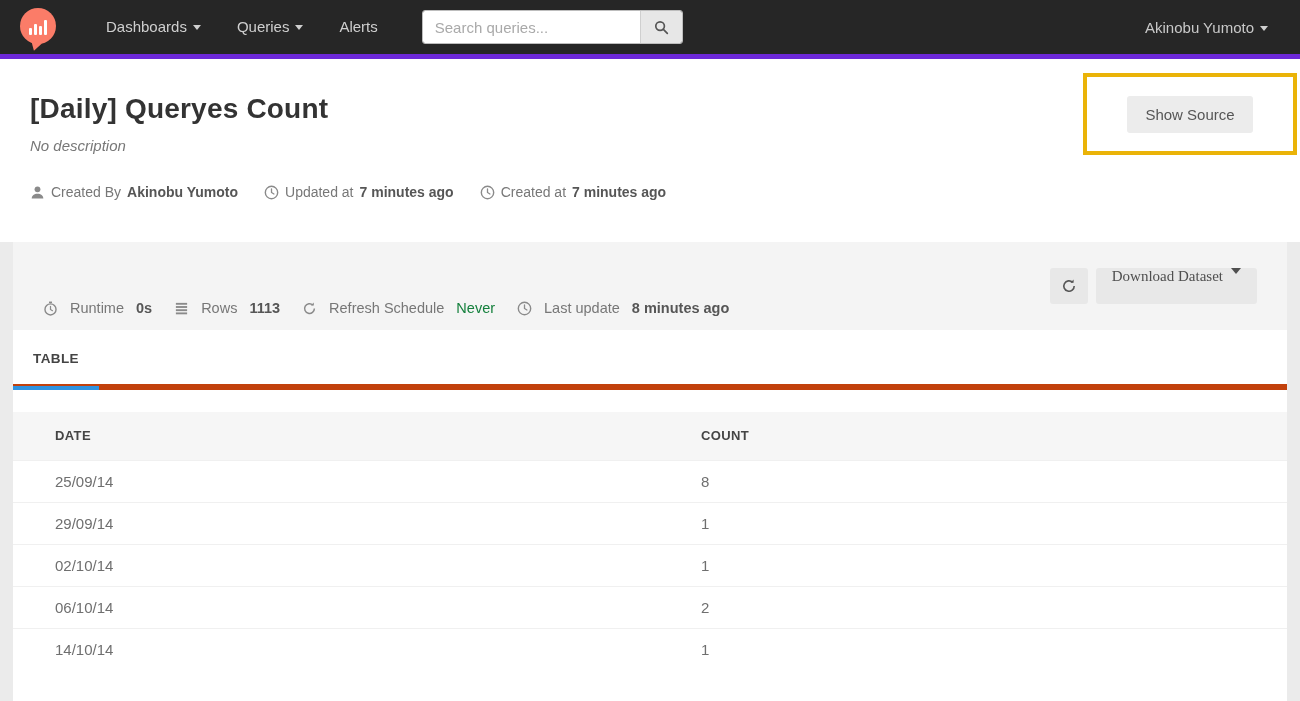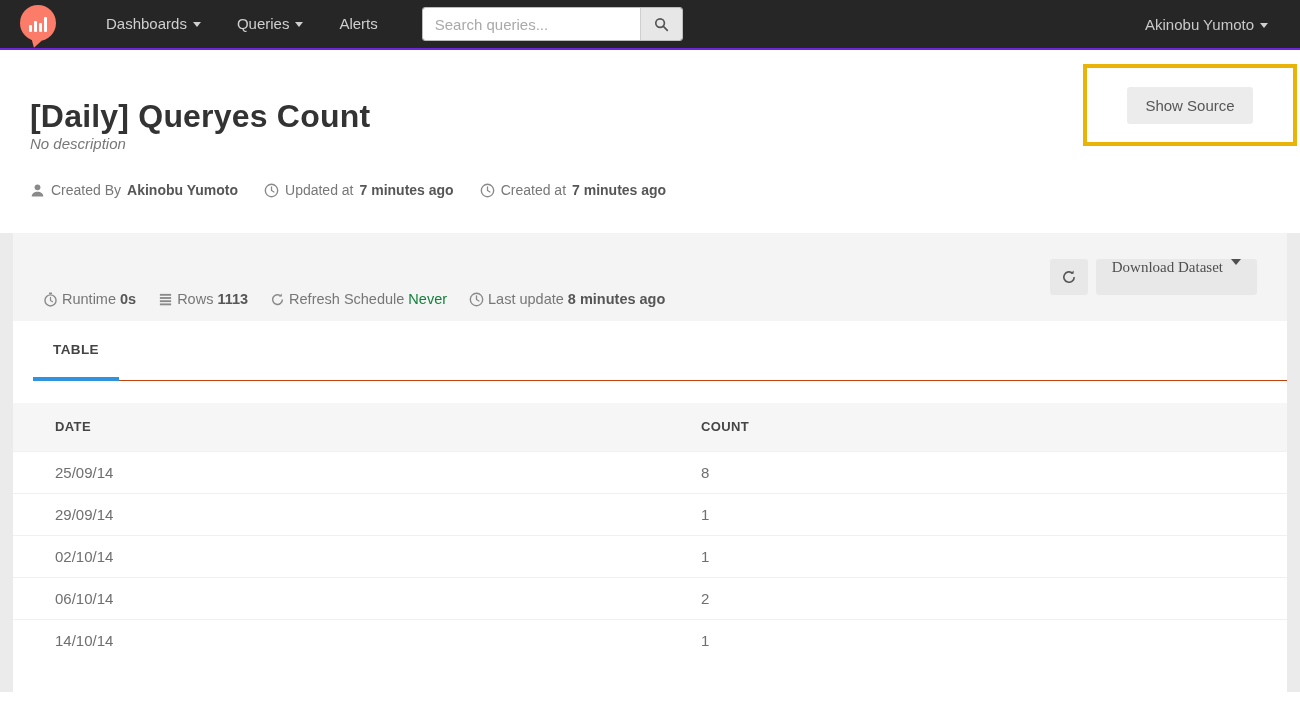--- a/index.html
+++ b/index.html
@@ -1,21 +1,21 @@
 <!DOCTYPE html>
 <html><head>
 <meta charset="utf-8">
 <style>
   * { margin:0; padding:0; box-sizing:border-box; }
   html,body { width:1300px; height:701px; overflow:hidden; background:#fff;
               font-family:"Liberation Sans", sans-serif; }
 
   
-  .navbar { height:50px; background:#262626; display:flex; align-items:center;
-            border-bottom:2px solid #6d28d9; padding-left:20px; }
+  .navbar { height:59px; background:#262626; display:flex; align-items:center;
+            border-bottom:5px solid #6d28d9; padding-left:20px; }
   .logo { width:38px; height:38px; position:relative; margin-right:30px; flex:0 0 auto; cursor:pointer;}
   .logo .bubble { width:36px; height:36px; border-radius:50%; background:#fb7c68;
                   display:flex; align-items:flex-end; justify-content:center; gap:2px; padding-bottom:9px;}
   .logo .tail { position:absolute; left:10px; bottom:-5px; width:0; height:0;
                 border-left:5px solid transparent; border-right:6px solid transparent;
                 border-top:9px solid #fb7c68; transform:rotate(14deg); }
   .logo .bar { width:3px; background:#fff; border-radius:1px; }
   .nav-item { color:#cfcfcf; font-size:15px; padding:0 18px; height:59px; line-height:57px;
               cursor:pointer; white-space:nowrap; }
   .caret { display:inline-block; width:0; height:0; border-left:4px solid transparent;
@@ -26,56 +26,56 @@
   .search-input { width:217px; height:32px; border:none; outline:none; padding:12px 12px;
                   font-size:15px; color:#333; font-family:"Liberation Sans",sans-serif;}
   .search-input::placeholder { color:#a9a9a9; }
   .search-btn { width:42px; height:32px; background:#e7e7e7; border:none; border-left:1px solid #cfcfcf;
                 display:flex; align-items:center; justify-content:center; cursor:pointer; }
   .nav-spacer { flex:1; }
   .user-menu { color:#c9c9c9; font-size:15px; padding-right:32px; cursor:pointer; white-space:nowrap;}
 
   
   .header-section { background:#fff; height:183px; padding:0 0 0 30px; position:relative; }
-  .page-title { font-size:32px; font-weight:bold; color:#333; padding-top:48px; letter-spacing:.2px;}
-  .page-desc { font-size:15px; font-style:italic; color:#777; }
+  .page-title { font-size:28px; font-weight:bold; color:#333; padding-top:34px; letter-spacing:.2px;}
+  .page-desc { font-size:15px; font-style:italic; color:#777; margin-top:12px; }
   .meta-row { display:flex; align-items:center; gap:26px; margin-top:30px;
               font-size:14px; color:#777;text-align:center; }
   .meta-item { display:flex; align-items:center; gap:6px; white-space:nowrap;}
   .meta-item b { color:#565656; }
   .micon { width:15px; height:15px; display:inline-block; color:#8a8a8a; }
 
   .highlight-box { position:absolute; top:14px; right:3px; width:214px; height:82px;
                    border:4px solid #eab308; display:flex; align-items:center; justify-content:center; }
   .show-source-btn { background:#ececec; color:#565656; border:none; border-radius:3px;
                      font-size:15px; padding:10px 18px; cursor:pointer;
                      font-family:"Liberation Sans",sans-serif; }
 
   
   .body-section { background:#ebebeb; height:459px; padding:0 13px; overflow:hidden; }
   .card { background:#fff; width:1274px; height:100%; }
 
   .stats-panel { background:#f4f4f4; height:88px; display:flex; align-items:center;
                  padding:0 30px 0 30px; }
   .stats-left { display:flex; align-items:center; gap:22px; font-size:14.5px; color:#777; }
-  .stat-item { display:flex; align-items:center; gap:4px; white-space:nowrap;margin-top:44px; }
+  .stat-item { display:flex; align-items:center; gap:12px; white-space:nowrap;margin-top:44px; }
   .stat-item b { color:#565656; }
   .link-blue { color:#15803d; cursor:pointer; }
   .stats-spacer { flex:1; }
   .icon-btn { width:38px; height:36px; background:#e8e8e8; border:none; border-radius:3px;
               display:flex; align-items:center; justify-content:center; cursor:pointer;
               color:#565656; margin-right:8px; }
   .download-btn { height:36px; background:#e8e8e8; border:none; border-radius:3px;
                   color:#4f4f4f; font-size:15px; padding:0 16px; cursor:pointer;
                   display:flex; align-items:flex-start; gap:8px;
                   font-family:Liberation Serif, serif; }
   .caret-dark { display:inline-block; width:0; height:0; border-left:5px solid transparent;
                 border-right:5px solid transparent; border-top:6px solid #4f4f4f; }
 
-  .tab-bar { border-bottom:1px solid #c2410c; height:60px; background:#fff;margin-left:20px; }
+  .tab-bar { border-bottom:6px solid #c2410c; height:60px; background:#fff; }
   .tab { display:inline-block; height:60px; line-height:58px; padding:0 20px;
          font-size:13.5px; font-weight:bold; color:#444; letter-spacing:.4px;
          border-bottom:4px solid #2f93e0; cursor:pointer; }
 
   .table-wrap { padding-top:22px; }
   table { width:100%; border-collapse:collapse; }
   thead td { background:#f6f6f6; height:48px; font-size:13px; font-weight:bold;
              color:#454545; letter-spacing:.4px; }
   tbody td { height:42px; border-top:1px solid #f0f0f0; font-size:15px; color:#6f6f6f; }
   td:first-child { padding-left:42px; width:54%; }

